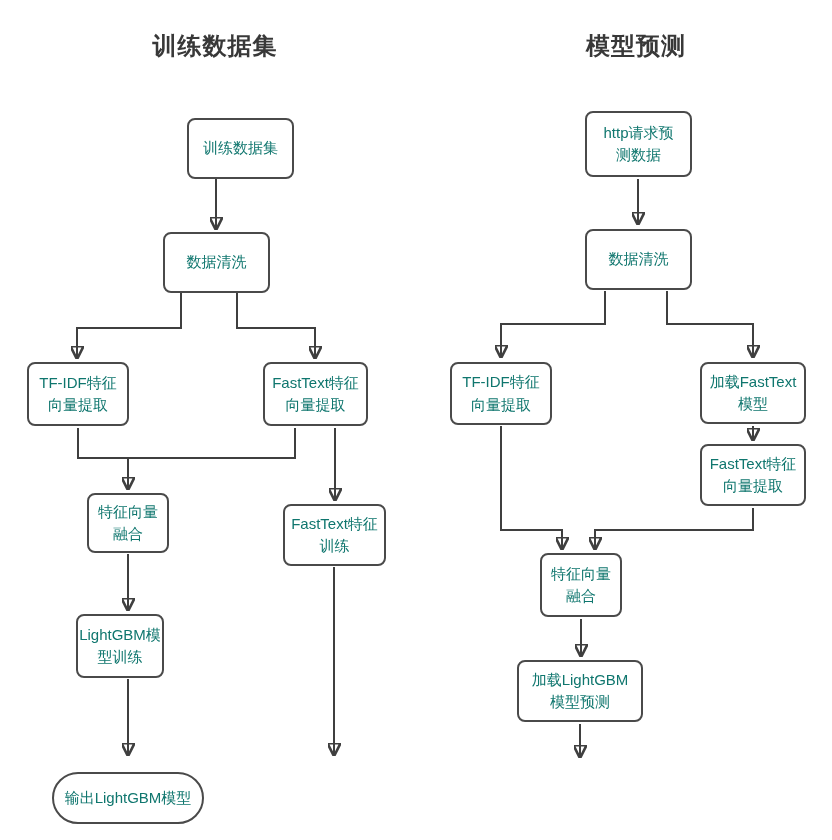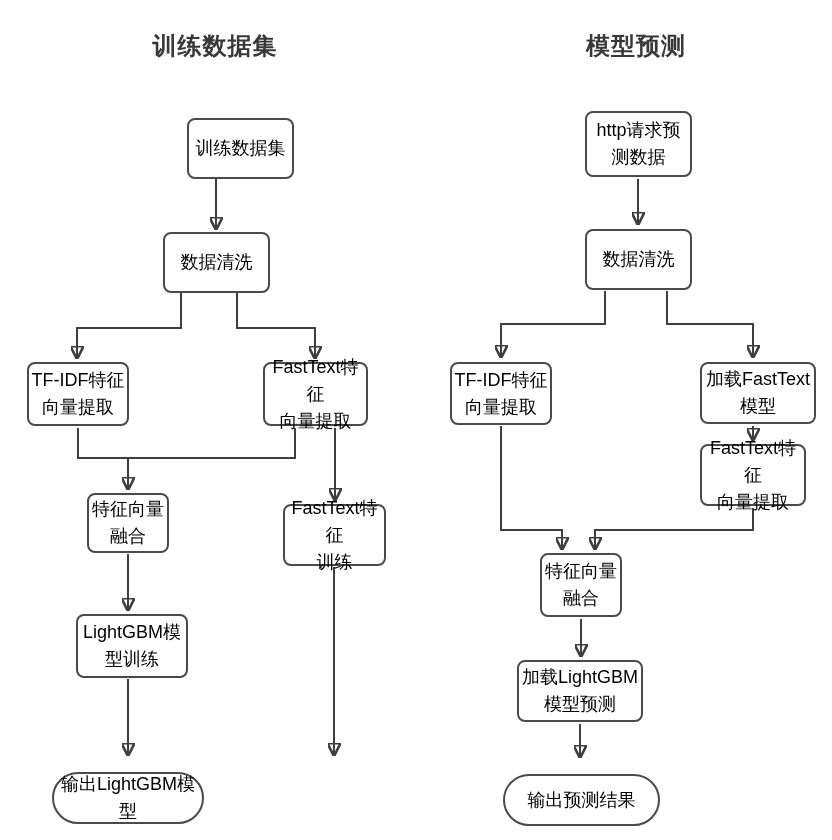--- a/index.html
+++ b/index.html
@@ -33,23 +33,23 @@
   }
   .node {
     position: absolute;
     background: #ffffff;
     border: 2px solid #4a4a4a;
     border-radius: 8px;
     display: flex;
     align-items: center;
     justify-content: center;
     text-align: center;
-    font-size: 18px;
+    font-size: 15px;
     line-height: 1.5;
-    color: #000000;
+    color: #0f766e;
     white-space: pre-line;
     padding: 2px 0;
   }
   .node.pill {
     border-radius: 26px;
     margin-top: 12px;
   }
 </style>
 </head>
 <body>
@@ -89,32 +89,31 @@
   <div class="node" style="left:163px;top:118px;width:107px;height:61px;margin-left:24px;">训练数据集</div>
   <div class="node" style="left:163px;top:232px;width:107px;height:61px;">数据清洗</div>
   <div class="node" style="left:27px;top:362px;width:102px;height:64px;">TF-IDF特征
 向量提取</div>
   <div class="node" style="left:263px;top:362px;width:105px;height:64px;">FastText特征
 向量提取</div>
   <div class="node" style="left:87px;top:493px;width:82px;height:60px;">特征向量
 融合</div>
   <div class="node" style="left:283px;top:504px;width:103px;height:62px;">FastText特征
 训练</div>
-  <div class="node" style="left:76px;top:614px;width:112px;height:64px;">LightGBM模
+  <div class="node" style="left:76px;top:614px;width:88px;height:64px;">LightGBM模
 型训练</div>
   <div class="node pill" style="left:52px;top:760px;width:152px;height:52px;">输出LightGBM模型</div>
 
   <div class="node" style="left:585px;top:111px;width:107px;height:66px;">http请求预
 测数据</div>
   <div class="node" style="left:585px;top:229px;width:107px;height:61px;">数据清洗</div>
   <div class="node" style="left:450px;top:362px;width:102px;height:63px;">TF-IDF特征
 向量提取</div>
-  <div class="node" style="left:700px;top:362px;width:116px;height:62px;">加载FastText
+  <div class="node" style="left:700px;top:362px;width:106px;height:62px;">加载FastText
 模型</div>
   <div class="node" style="left:700px;top:444px;width:106px;height:62px;">FastText特征
 向量提取</div>
   <div class="node" style="left:540px;top:553px;width:82px;height:64px;">特征向量
 融合</div>
   <div class="node" style="left:517px;top:660px;width:126px;height:62px;">加载LightGBM
 模型预测</div>
-  <div class="node pill" style="left:503px;top:762px;width:157px;height:52px;">输出预测结果</div>
 
 </div>
 
 </body></html>

